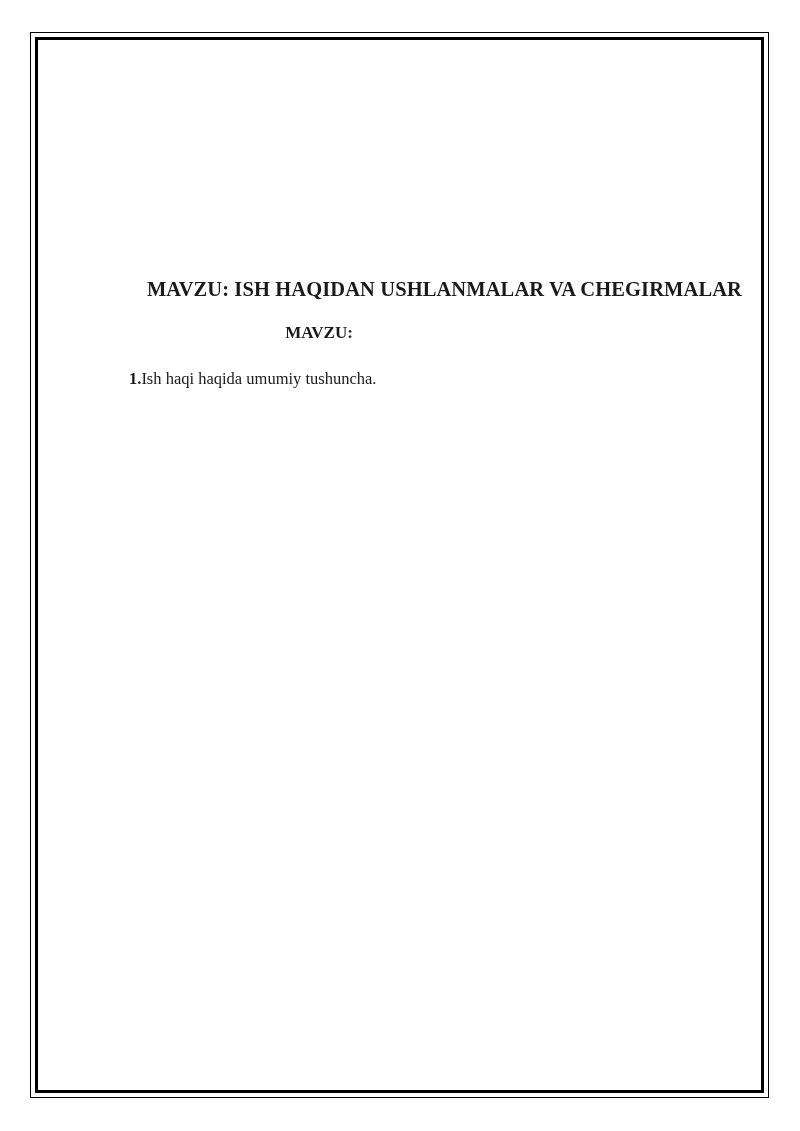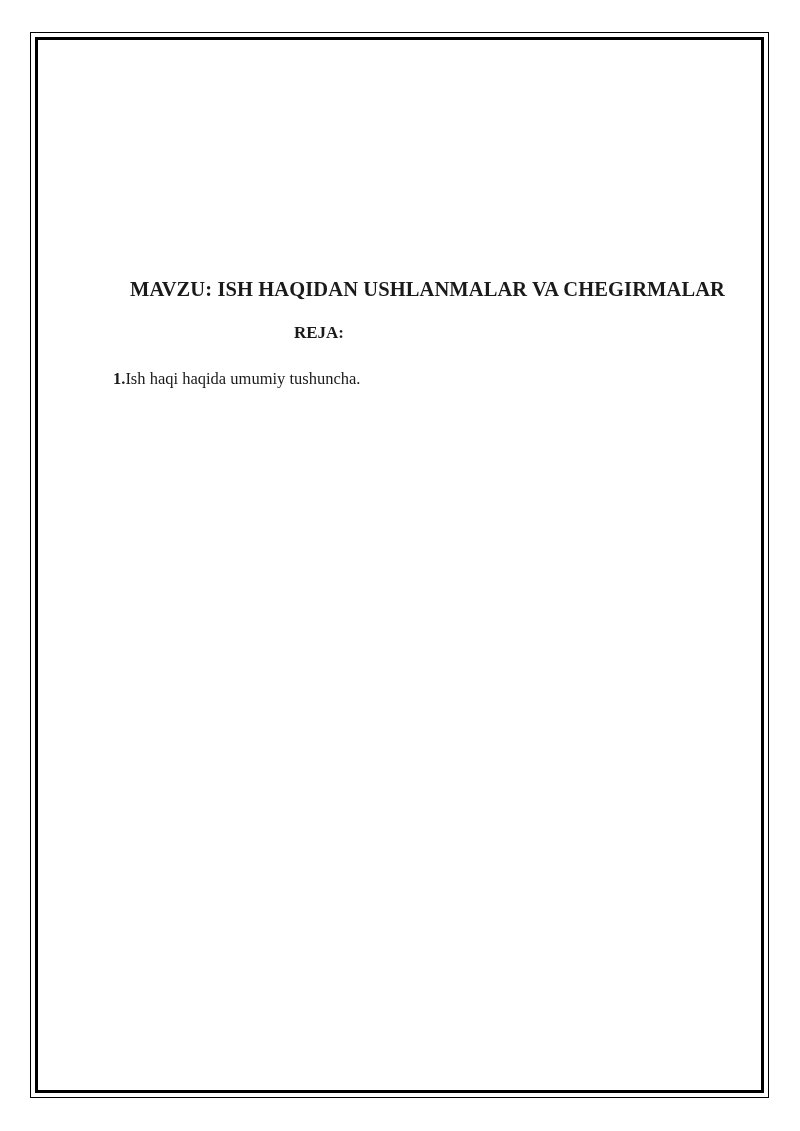--- a/index.html
+++ b/index.html
@@ -60,42 +60,42 @@
   .doc-title {
     margin: 0;
     padding: 0;
     position: absolute;
     top: 276px;
     left: 0;
     width: 629px;
     font-size: 20.5px;
     font-weight: bold;
     line-height: 26px;
-    text-align: center;
+    text-align: right;
     letter-spacing: 0.1px;
     white-space: nowrap;
   }
 
   .reja-heading {
     margin: 0;
     padding: 0;
     position: absolute;
     top: 321px;
     left: 0;
     width: 412px;   
     font-size: 17px;
     font-weight: bold;
     line-height: 24px;
     text-align: center;
   }
 
   .plan-list {
     position: absolute;
     top: 362px;
-    left: 0;
+    left: 16px;
     width: 629px;
   }
 
   .plan-item {
     margin: 0 0 19px 0;
     padding: 0;
     font-size: 16.5px;
     line-height: 33px;
     text-align: left;
   }
@@ -115,21 +115,21 @@
 
 <div class="page">
 
   <div class="border-outer"></div>
   <div class="border-inner"></div>
 
   <div class="content">
 
     <h1 class="doc-title">MAVZU: ISH HAQIDAN USHLANMALAR VA CHEGIRMALAR</h1>
 
-    <h2 class="reja-heading">REJA:</h2>
+    <h2 class="reja-heading">MAVZU:</h2>
 
     <div class="plan-list">
 
       <p class="plan-item">
         <span class="item-number">1.</span><span></span><span>Ish haqi haqida umumiy tushuncha.</span>
       </p>
 
 
 
     </div>

